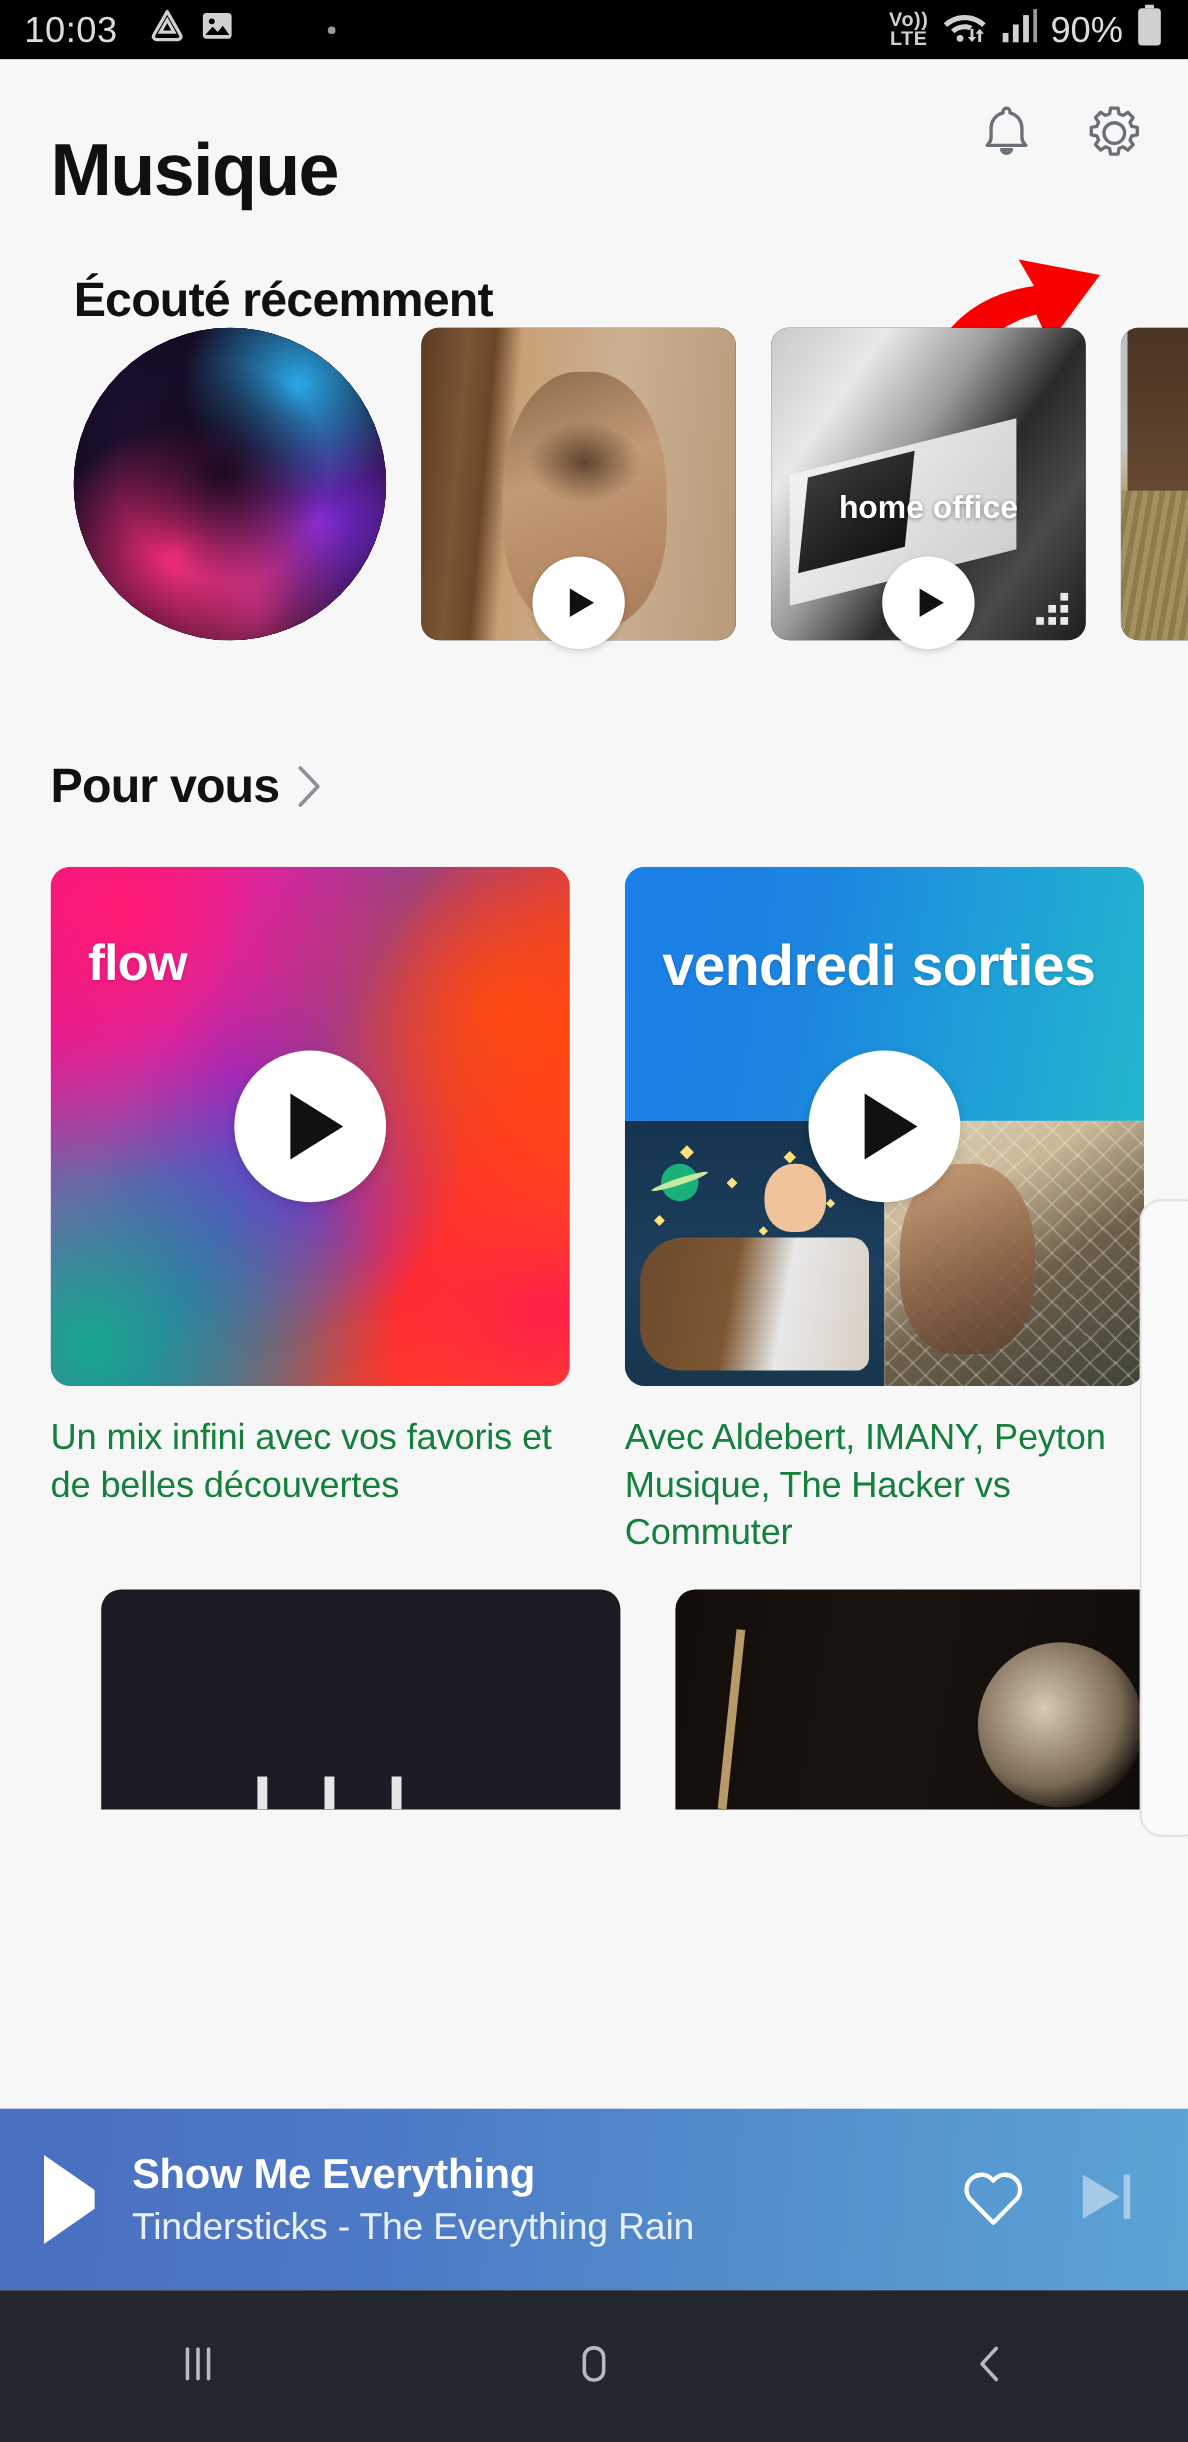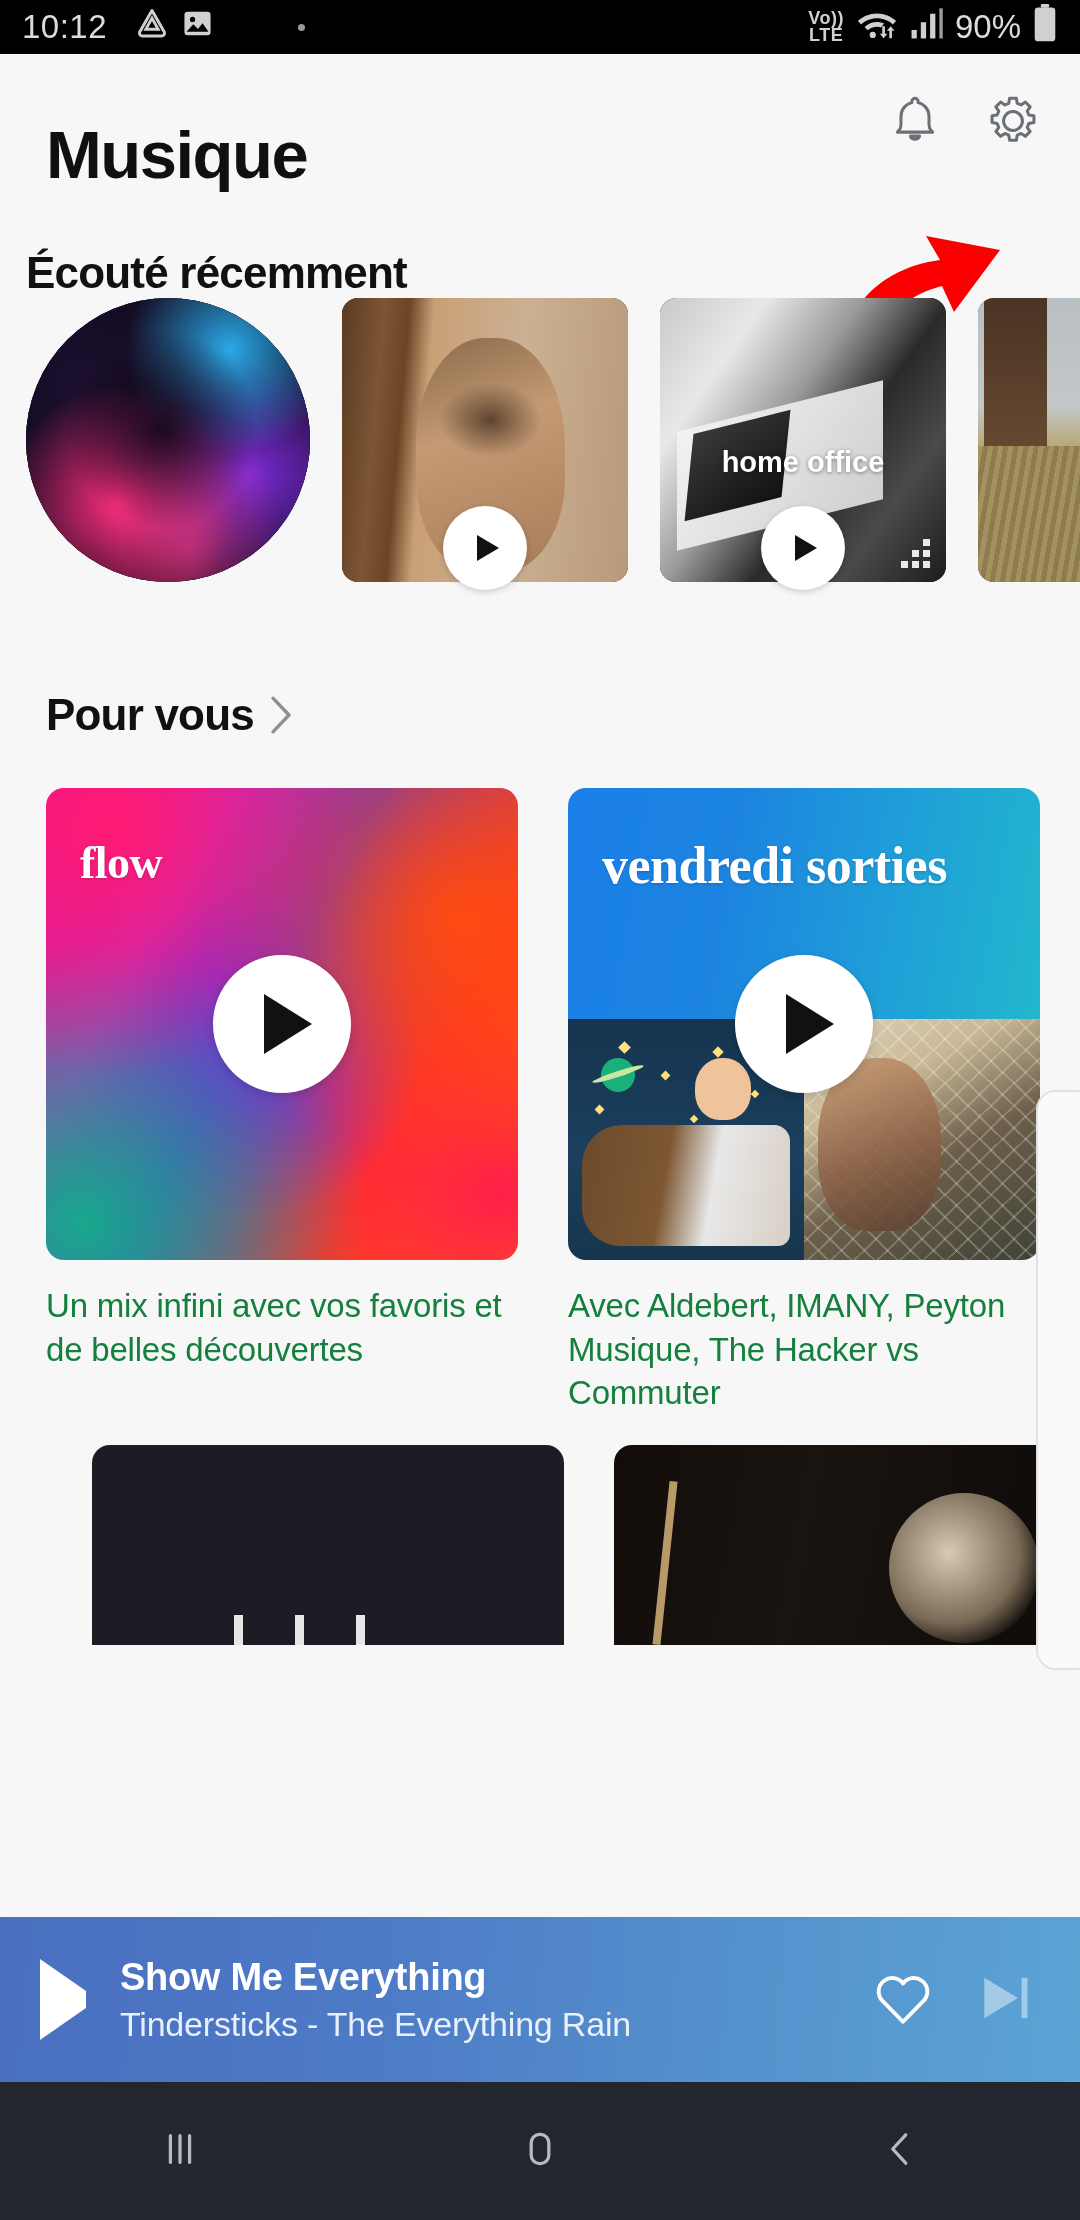--- a/index.html
+++ b/index.html
@@ -53,21 +53,21 @@
   }
 
   
   .section-title {
     font-size:44px; font-weight:bold; color:#111;
     letter-spacing:-0.8px; display:flex; align-items:center; gap:14px;
   }
   .sec-chevron { width:26px; height:40px; flex:0 0 auto; }
 
   
-  .recent-wrap { margin-top:14px; padding-left:26px; }
+  .recent-wrap { margin-top:14px; padding-left:67px; }
   .recent-row { display:flex; gap:32px; align-items:center; }
   .recent-item { position:relative; flex:0 0 auto; }
   .r-circle {
     width:284px; height:284px; border-radius:50%; overflow:hidden;
     position:relative; background:#120a20;
   }
   .r-card {
     width:286px; height:284px; border-radius:16px; overflow:hidden;
     position:relative; background:#222;
   }
@@ -216,24 +216,23 @@
       repeating-linear-gradient(44deg, rgba(255,255,255,.22) 0 2px, rgba(0,0,0,0) 2px 16px),
       repeating-linear-gradient(-44deg, rgba(255,255,255,.20) 0 2px, rgba(0,0,0,0) 2px 16px);
   }
   .vs-p2::after {
     content:""; position:absolute; left:6%; top:16%; width:52%; height:72%;
     border-radius:46% 46% 40% 40%;
     background:linear-gradient(160deg,#c89a72 0%, #8d6348 55%, #5a4030 100%);
     opacity:.9;
   }
   .pv-label {
-    position:absolute; left:34px; top:48px; color:#fff;
+    position:absolute; left:34px; top:60px; color:#fff;
     font-size:46px; font-weight:bold; letter-spacing:-0.5px; z-index:4;
     text-shadow:0 1px 3px rgba(0,0,0,.18);
-    font-family:Liberation Serif, serif;
   }
   .pv-label.vs { font-size:52px; }
   .pv-play {
     position:absolute; left:50%; top:50%; transform:translate(-50%,-50%);
     width:138px; height:138px; border-radius:50%; background:#fff; z-index:5;
     display:flex; align-items:center; justify-content:center;
     box-shadow:0 3px 10px rgba(0,0,0,.16);
   }
   .pv-play .tri {
     border-left:48px solid #111;
@@ -317,21 +316,21 @@
     position:absolute; left:0; right:0; bottom:0; height:138px;
     background:#24262e; display:flex; align-items:center; z-index:40;
   }
   .an-btn { flex:1; display:flex; align-items:center; justify-content:center; }
 </style>
 </head>
 <body>
 
 <div class="statusbar">
   <div class="sb-left">
-    <span class="sb-time">10:12</span>
+    <span class="sb-time">10:03</span>
     <span>
       <svg width="34" height="34" viewBox="0 0 24 24">
           <path d="M12 3.2 3.4 18.2a2 2 0 0 0 1.7 3h13.8a2 2 0 0 0 1.7-3L12 3.2z" fill="none" stroke="#d0d0d0" stroke-width="2.1" stroke-linejoin="round"></path>
           <path d="M12 8.6 7.6 16.4h8.8L12 8.6z" fill="none" stroke="#d0d0d0" stroke-width="2"></path>
         </svg>
     </span>
     <span>
       <svg width="33" height="33" viewBox="0 0 24 24">
           <rect x="2.5" y="3.5" width="19" height="17" rx="2.4" fill="#d0d0d0"></rect>
           <circle cx="8.4" cy="9" r="1.9" fill="#000"></circle>

